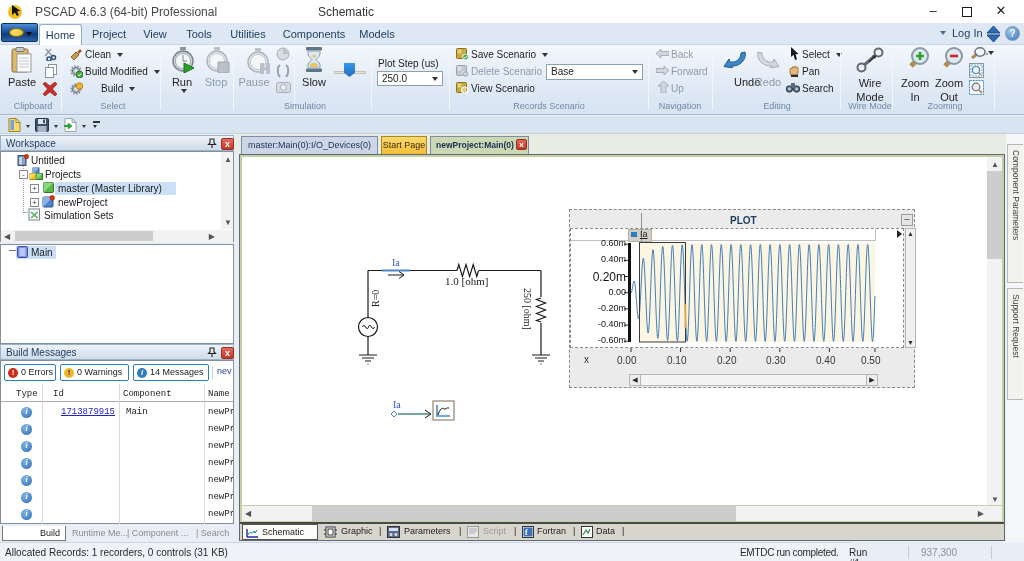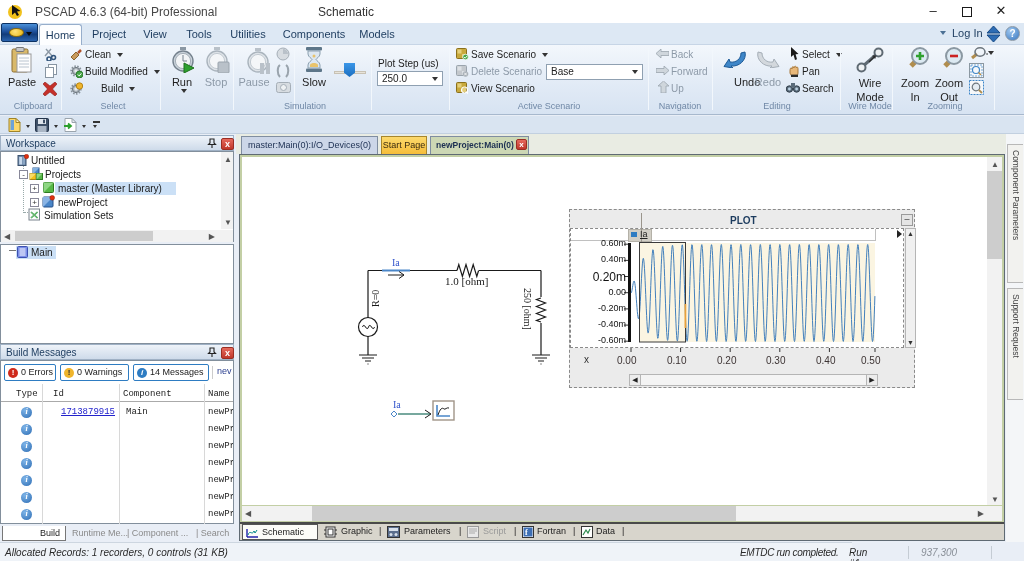--- a/index.html
+++ b/index.html
@@ -24,21 +24,21 @@
 .caret{display:inline-block;width:0;height:0;border-left:3px solid transparent;border-right:3px solid transparent;border-top:4px solid #333;vertical-align:middle;margin-left:3px;}
 .qcaret{width:0;height:0;border-left:2.5px solid transparent;border-right:2.5px solid transparent;border-top:3.5px solid #333;}
 
 #qat{position:absolute;left:0;top:116px;width:1024px;height:18px;background:#d9e4f1;border-bottom:1px solid #c2d0e0;}
 
 .panelhdr{position:absolute;height:16px;background:linear-gradient(#eef3f9,#cedbea);border:1px solid #9fb1c5;font-size:10px;color:#1c3b5e;line-height:15px;padding-left:5px;}
 .closex{position:absolute;width:13px;height:12px;background:linear-gradient(#e66a5d,#c0372a);border:1px solid #9b2d22;border-radius:2px;color:#fff;font-size:9px;font-weight:bold;text-align:center;line-height:11px;}
 .pin{position:absolute;font-size:10px;color:#333;}
 .whitebox{position:absolute;background:#fff;border:1px solid #828f9c;}
 
-#statusbar{position:absolute;left:0;top:542px;width:852px;height:19px;background:#eff3f8;border-top:1px solid #cdd6e0;font-size:10px;color:#2a2a2a;font-style:italic;}
+#statusbar{position:absolute;left:0;top:542px;width:852px;height:19px;background:#eff3f8;border-top:1px solid #cdd6e0;font-size:10px;color:#2a2a2a;}
 .infoicon{position:absolute;left:20px;width:11px;height:11px;border-radius:50%;background:radial-gradient(circle at 35% 30%,#7db4e8,#2e6db4);color:#fff;font-size:8px;font-style:italic;font-weight:bold;text-align:center;line-height:10px;font-family:"Liberation Serif",serif;}
 .infoicon::before{content:"i";}
 </style></head>
 <body>
 <div id="app">
 
 <div id="titlebar">
  <svg class="abs" style="left:7px;top:4px" width="16" height="16" viewBox="0 0 16 16">
         <circle cx="8" cy="8" r="7" fill="#f2c21c"></circle>
         <path d="M5 1 L5 11 L8 8.5 L10 12 L12 11 L10 7.5 L13.5 7 Z" fill="#111"></path>
@@ -195,21 +195,21 @@
  <div class="rsmall dis" style="left:471px;top:21px;">Delete Scenario</div>
  <svg class="abs" style="left:456px;top:37px" width="13" height="12" viewBox="0 0 13 12">
         <rect x="0.5" y="0.5" width="10" height="10" rx="1" fill="#c8a93c" stroke="#8a701c"></rect>
         <rect x="1.5" y="1.5" width="4" height="4" fill="#e4cf7c"></rect>
         <rect x="6" y="6" width="4" height="4" fill="#e4cf7c"></rect>
         <circle cx="8.5" cy="8" r="3" fill="none" stroke="#fff" stroke-width="1.2"></circle>
         <line x1="10.5" y1="10" x2="12" y2="11.5" stroke="#fff" stroke-width="1.2"></line>
       </svg>
  <div class="rsmall" style="left:471px;top:38px;">View Scenario</div>
  <div class="abs" style="left:546px;top:19px;width:97px;height:16px;background:#fff;border:1px solid #8fa0b1;font-size:10px;line-height:14px;padding-left:4px;color:#222;">Base<span style="position:absolute;right:4px;top:5px;width:0;height:0;border-left:3px solid transparent;border-right:3px solid transparent;border-top:4px solid #333;"></span></div>
- <div class="rgrouplabel" style="left:489px;width:120px;">Active Scenario</div>
+ <div class="rgrouplabel" style="left:489px;width:120px;">Records Scenario</div>
  <div class="rdiv" style="left:648px;"></div>
 
  <svg class="abs" style="left:656px;top:4px" width="13" height="9" viewBox="0 0 13 9">
         <path d="M5 0 L5 2.5 L13 2.5 L13 6.5 L5 6.5 L5 9 L0 4.5 Z" fill="#cfd6dc" stroke="#9aa4ad" stroke-width=".8"></path>
       </svg>
  <div class="rsmall dis" style="left:671px;top:4px;">Back</div>
  <svg class="abs" style="left:656px;top:21px" width="13" height="9" viewBox="0 0 13 9">
         <path d="M8 0 L8 2.5 L0 2.5 L0 6.5 L8 6.5 L8 9 L13 4.5 Z" fill="#cfd6dc" stroke="#9aa4ad" stroke-width=".8"></path>
       </svg>
  <div class="rsmall dis" style="left:671px;top:21px;">Forward</div>

